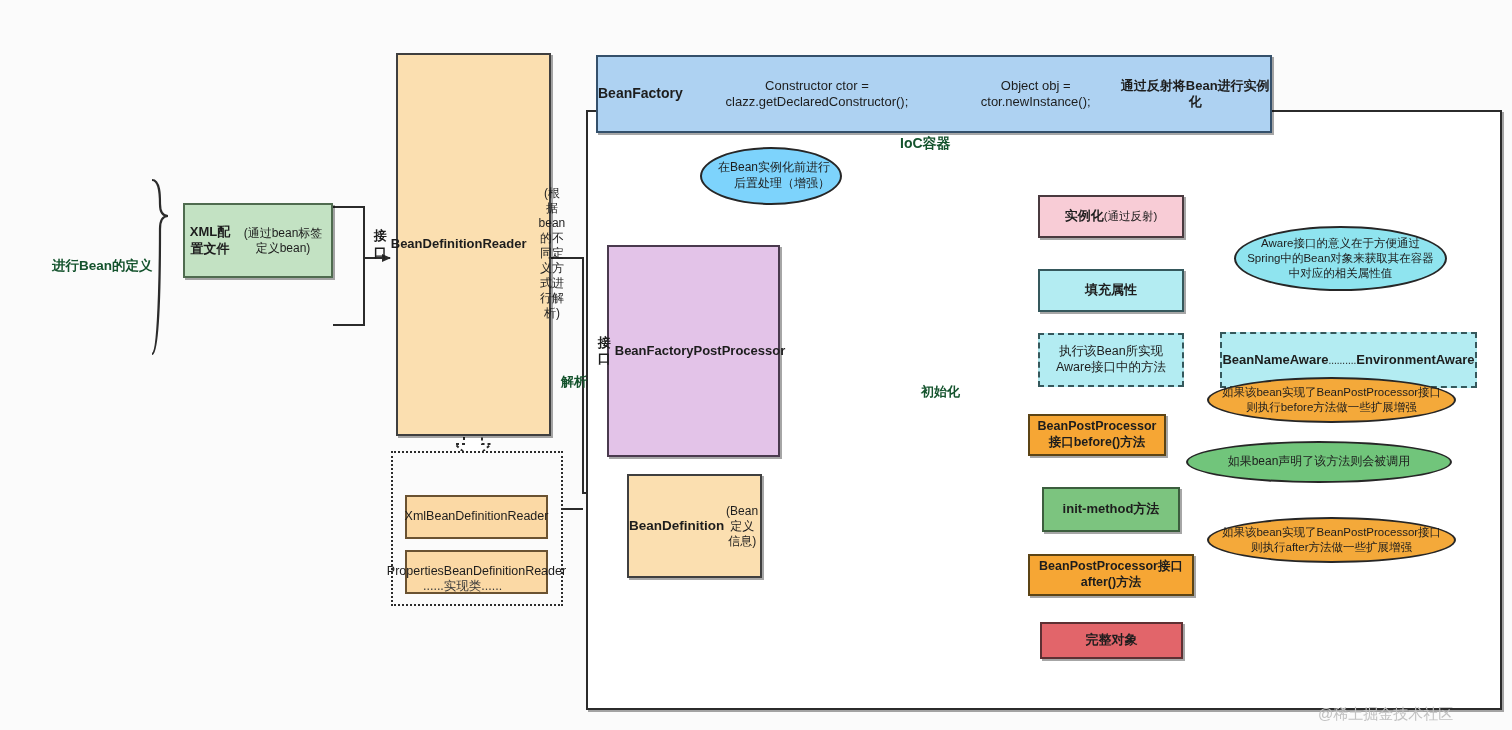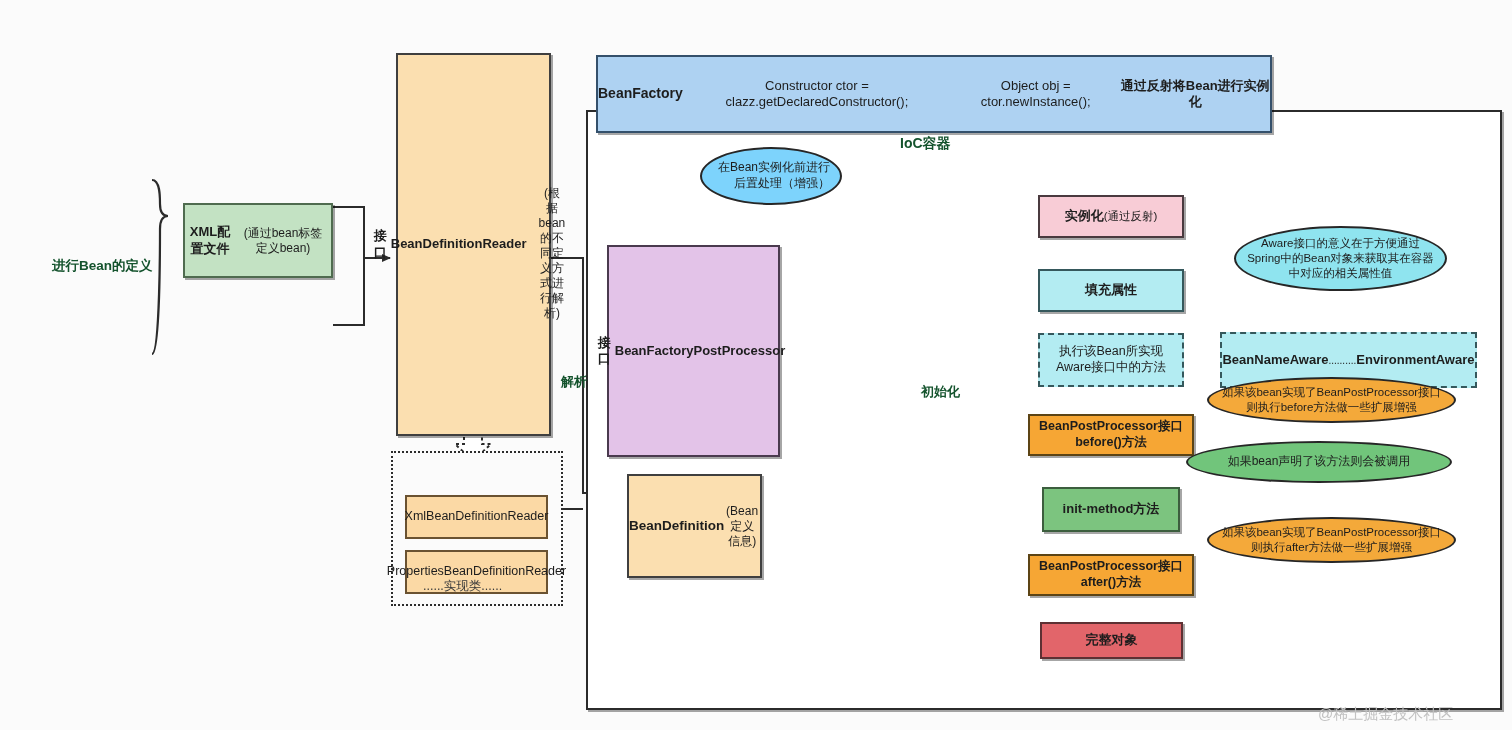--- a/index.html
+++ b/index.html
@@ -175,21 +175,21 @@
   </div>
 
   <div class="box fill-cyan shadow" style="left:1038px;top:236px;width:146px;height:43px;font-size:13px;">
     <div class="t1">填充属性</div>
   </div>
 
   <div class="box fill-cyan dashed" style="left:1038px;top:300px;width:146px;height:54px;font-size:12.5px;box-shadow:none;">
     <div class="t2" style="padding:0 8px;">执行该Bean所实现Aware接口中的方法</div>
   </div>
 
-  <div class="box fill-amber shadow" style="left:1028px;top:381px;width:166px;height:42px;font-size:12.5px;">
+  <div class="box fill-amber shadow" style="left:1028px;top:381px;width:138px;height:42px;font-size:12.5px;">
     <div class="t1" style="padding:0 5px;">BeanPostProcessor接口before()方法</div>
   </div>
 
   <div class="box fill-grn2 shadow" style="left:1042px;top:454px;width:138px;height:45px;font-size:13px;">
     <div class="t1">init-method方法</div>
   </div>
 
   <div class="box fill-amber shadow" style="left:1028px;top:521px;width:166px;height:42px;font-size:12.5px;">
     <div class="t1" style="padding:0 5px;">BeanPostProcessor接口after()方法</div>
   </div>

